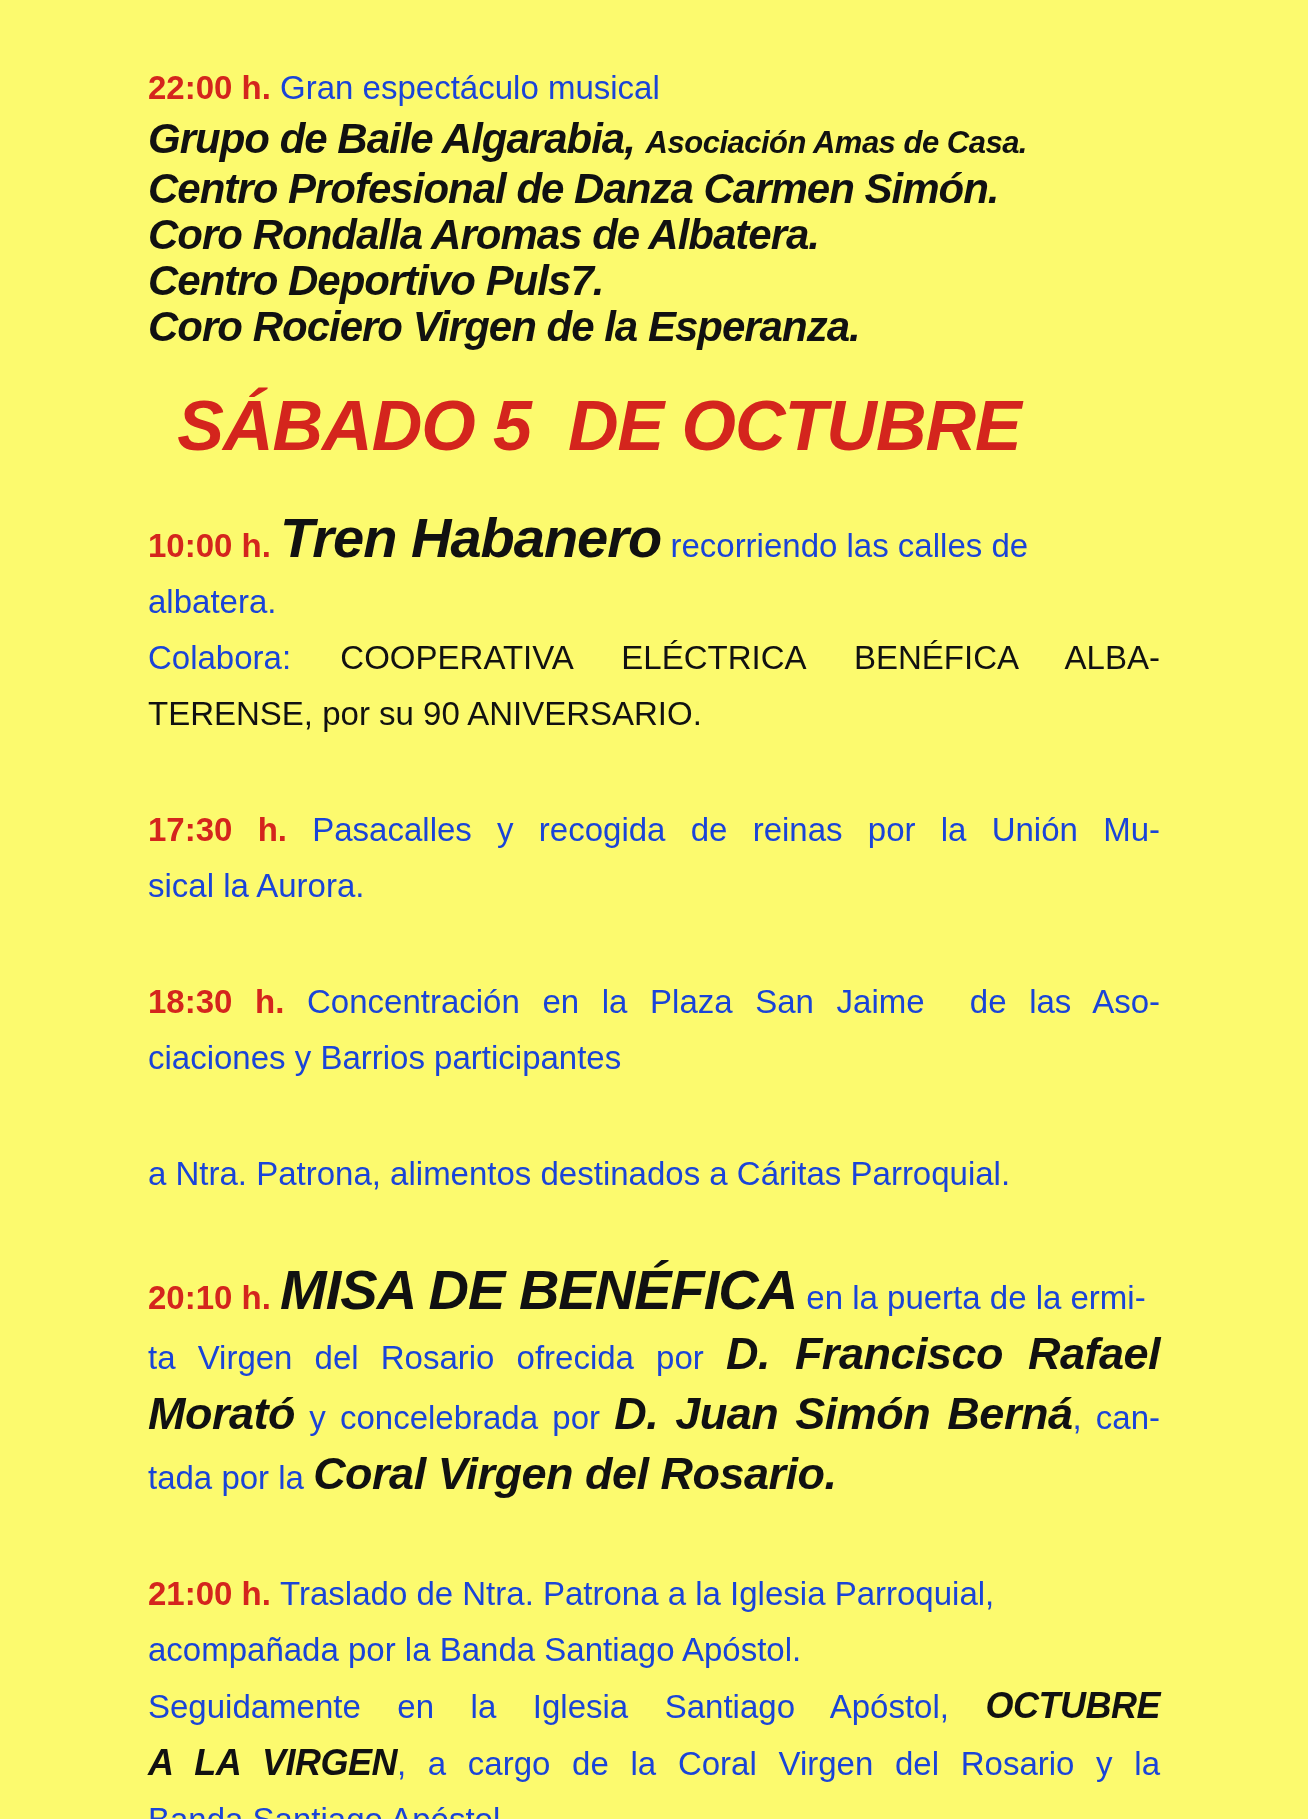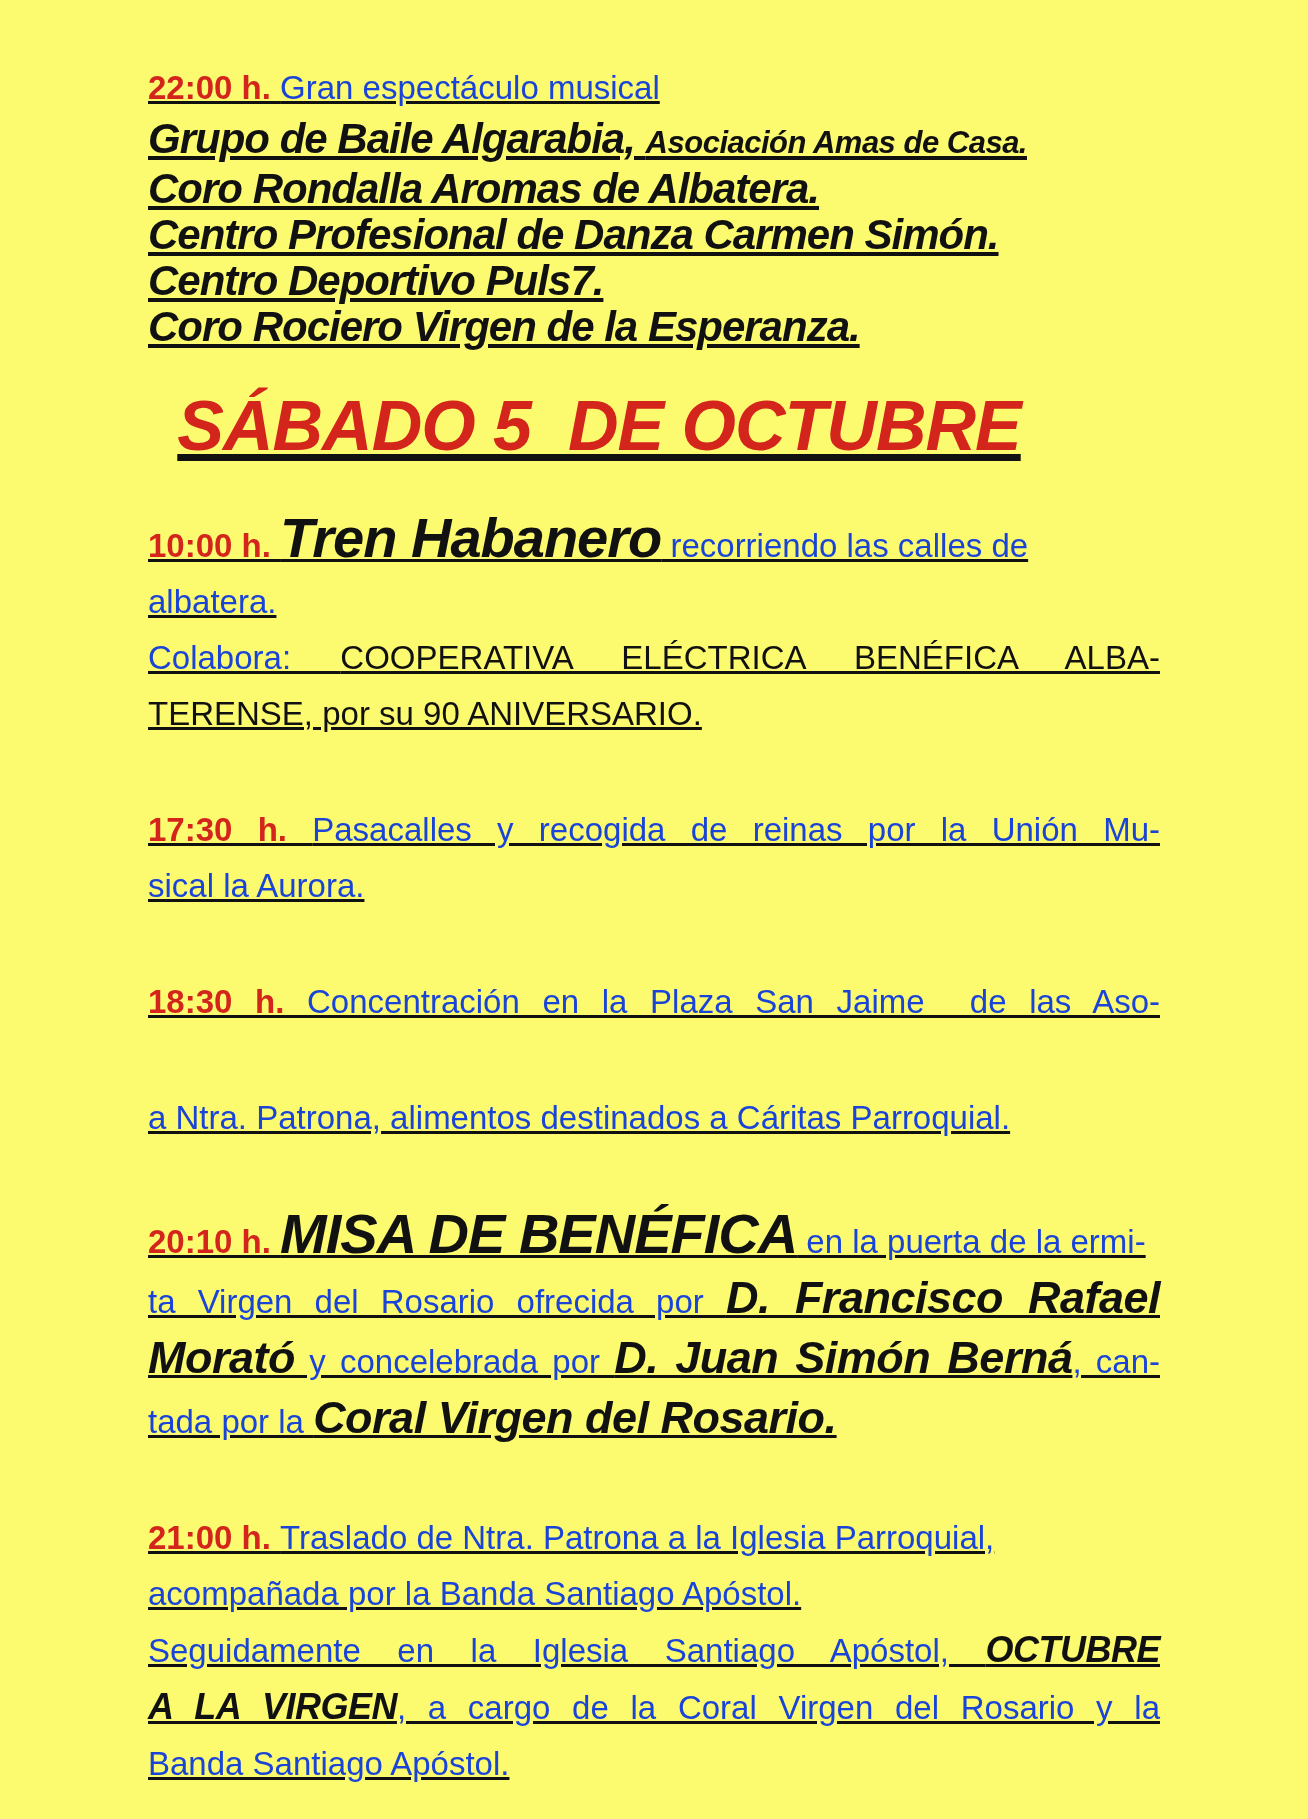--- a/index.html
+++ b/index.html
@@ -11,21 +11,20 @@
   *{margin:0;padding:0;box-sizing:border-box;}
   html,body{width:1308px;height:1819px;overflow:hidden;}
   body{
     background:var(--bg);
     font-family:"Liberation Sans", sans-serif;
     color:var(--black);
   }
   .page{
     width:1308px;height:1376px;
     padding:60px 148px 0 148px;
-    text-decoration:underline;
   }
   .line{
     font-size:33px;
     line-height:56px;
     white-space:normal;
     color:var(--black);
   }
   .line.j{
     text-align:justify;
     text-align-last:justify;
@@ -62,40 +61,41 @@
 
 <div class="page">
 
   <section class="event evening">
     <div class="line">
       <span class="run t">22:00 h. </span>
       <span class="run b">Gran espectáculo musical</span>
     </div>
     <div>
         <div class="gline"><span class="run g">Grupo de Baile Algarabia, </span><span class="run ga">Asociación Amas de Casa.</span></div>
+        <div class="gline"><span class="run g">Centro Profesional de Danza Carmen Simón.</span></div>
         <div class="gline"><span class="run g">Coro Rondalla Aromas de Albatera.</span></div>
-        <div class="gline"><span class="run g">Centro Profesional de Danza Carmen Simón.</span></div>
         <div class="gline"><span class="run g">Centro Deportivo Puls7.</span></div>
         <div class="gline"><span class="run g">Coro Rociero Virgen de la Esperanza.</span></div>
       </div>
   </section>
 
   <h1 class="day">SÁBADO 5&nbsp; DE OCTUBRE</h1>
 
   <section class="event">
       <div class="line"><span class="run t">10:00 h. </span><span class="run k">Tren Habanero</span><span class="run b"> recorriendo las calles de albatera.</span></div>
       <div class="line j"><span class="run b">Colabora: </span><span class="run n">COOPERATIVA ELÉCTRICA BENÉFICA ALBA-</span></div>
       <div class="line"><span class="run n">TERENSE, por su 90 ANIVERSARIO.</span></div>
     </section>
   <section class="event">
       <div class="line j"><span class="run t">17:30 h. </span><span class="run b">Pasacalles y recogida de reinas por la Unión Mu-</span></div>
       <div class="line"><span class="run b">sical la Aurora.</span></div>
     </section>
   <section class="event">
       <div class="line j"><span class="run t">18:30 h. </span><span class="run b">Concentración en la Plaza San Jaime&nbsp; de las Aso-</span></div>
+      <div class="line"><span class="run b">ciaciones y Barrios participantes</span></div>
     </section>
   <section class="event">
       <div class="line"><span class="run b">a Ntra. Patrona, alimentos destinados a Cáritas Parroquial.</span></div>
     </section>
   <section class="event">
       <div class="line"><span class="run t">20:10 h. </span><span class="run k">MISA DE BENÉFICA</span><span class="run b"> en la puerta de la ermi-</span></div>
       <div class="line j"><span class="run b">ta Virgen del Rosario ofrecida por </span><span class="run kn">D. Francisco Rafael</span></div>
       <div class="line j"><span class="run kn">Morató</span><span class="run b"> y concelebrada por </span><span class="run kn">D. Juan Simón Berná</span><span class="run b">, can-</span></div>
       <div class="line"><span class="run b">tada por la </span><span class="run kn">Coral Virgen del Rosario.</span></div>
     </section>

